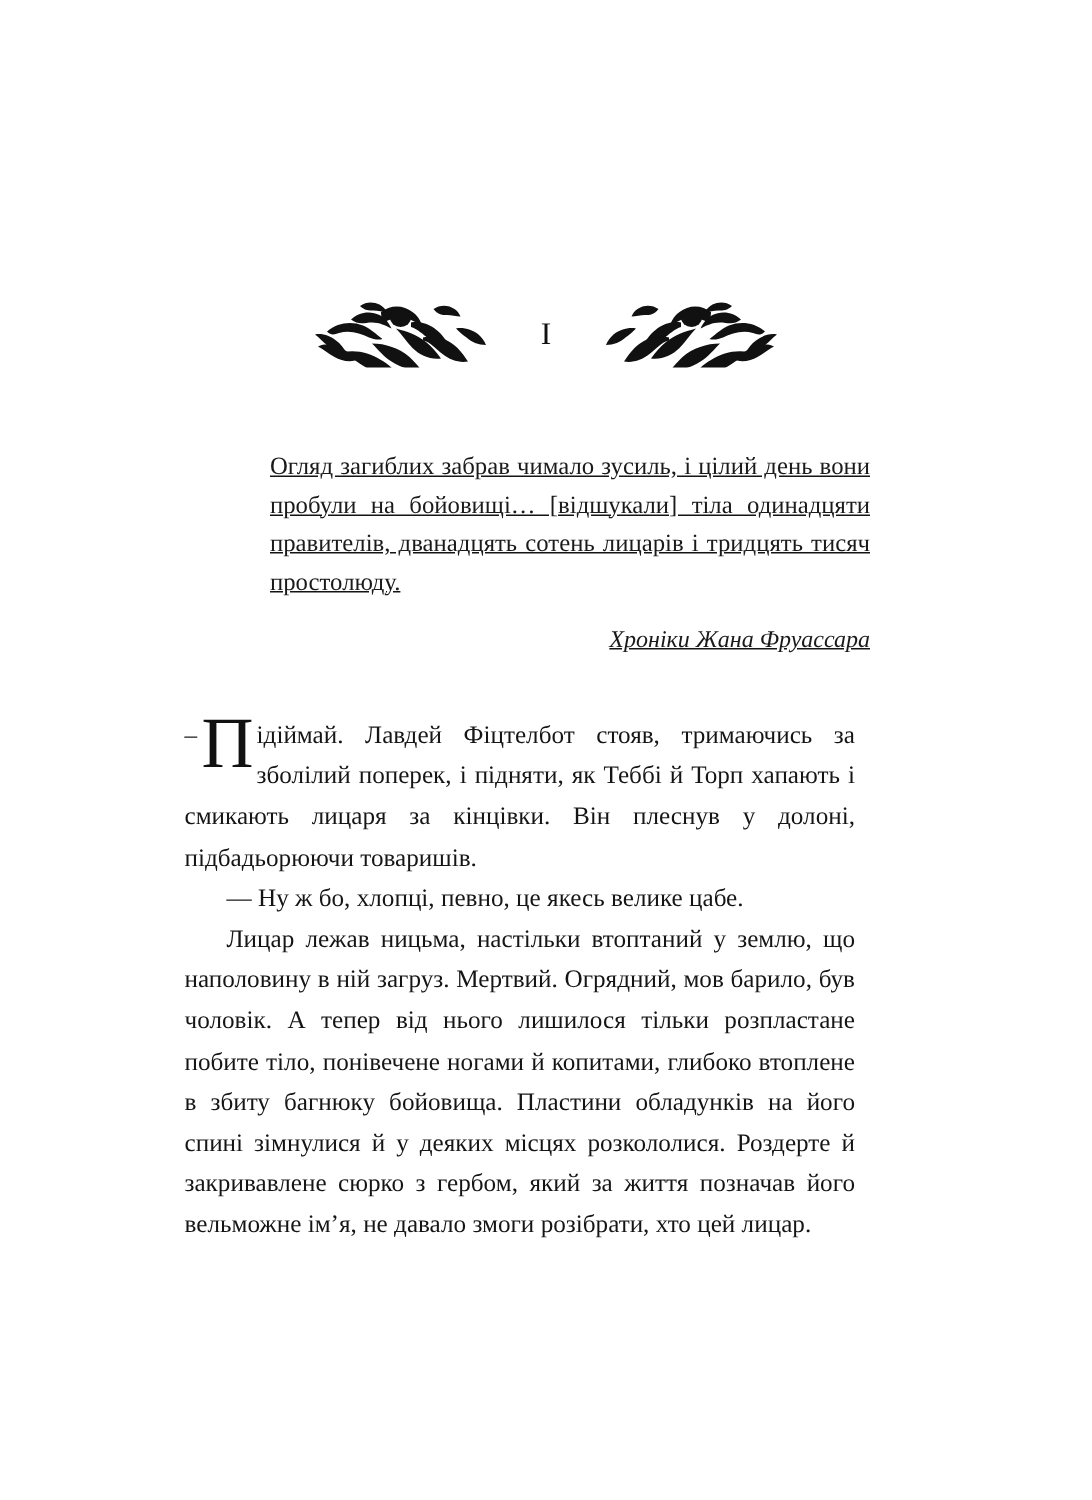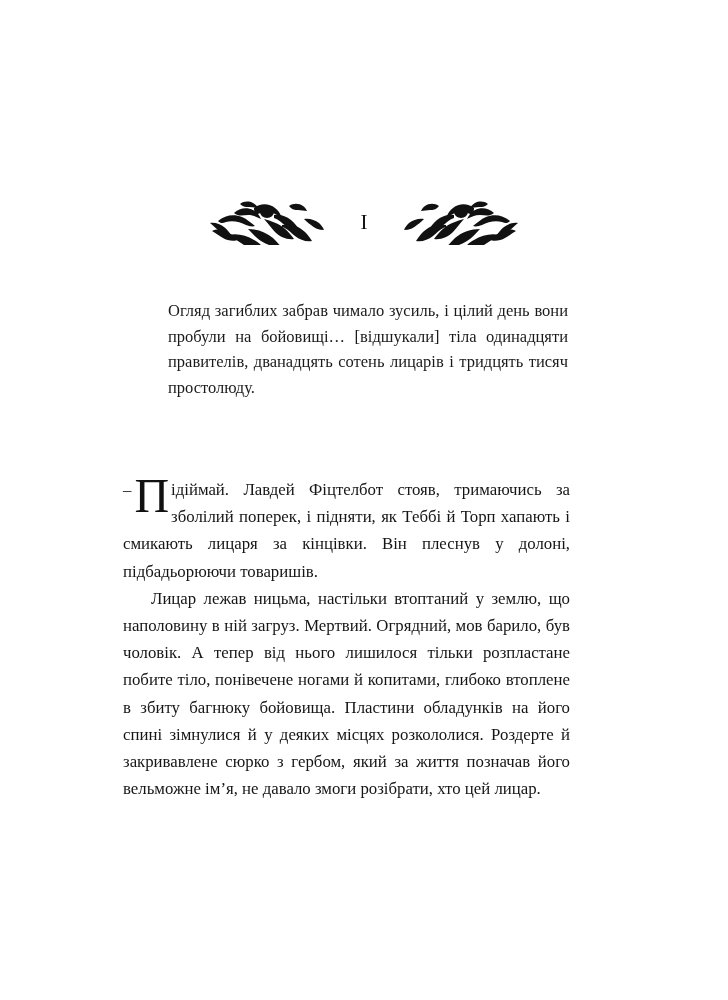--- a/index.html
+++ b/index.html
@@ -41,23 +41,24 @@
     font-family: "Liberation Serif", "DejaVu Serif", serif;
     font-size: 21px;
     line-height: 1;
     color: #111111;
     width: 80px;
     text-align: center;
     letter-spacing: 0;
   }
   .epigraph {
     position: absolute;
-    left: 168px;
+    left: 180px;
     top: 298px;
     width: 400px;
+    text-decoration: underline;
   }
   .epigraph p {
     margin: 0;
     font-size: 16.5px;
     line-height: 25.5px;
     text-align: justify;
     color: #1a1a1a;
   }
   .epigraph .source {
     margin-top: 16px;
@@ -148,22 +149,24 @@
           <path d="M100 20c5-1 11 1 15 4 2 2 4 4 5 7-5 0-10-2-13-5-3-2-5-4-7-6z"></path>
           <path d="M36 5c4-3 9-3 13-1 2 1 4 3 5 5-3 0-6-1-9-1-3 0-6 0-9-3z"></path>
           <path d="M85 7c4-3 10-3 14 0 2 1 3 3 4 5-3 0-6-1-9-1-3 0-6 0-9-4z"></path>
         </g>
       </svg>
     </span>
   </div>
 
   <div class="epigraph">
     <p>Огляд загиблих забрав чимало зусиль, і цілий день вони пробули на бойовищі… [відшукали] тіла одинадцяти правителів, дванадцять сотень лицарів і тридцять тисяч простолюду.</p>
+    <p class="source">Хроніки Жана Фруассара</p>
   </div>
 
   <div class="body-text">
     <p class="first">
       <span class="dash-lead">–</span><span class="dropcap">П</span><span>ідіймай. Лавдей Фіцтелбот стояв, тримаючись за зболілий поперек, і підняти, як Теббі й Торп хапають і смикають лицаря за кінцівки. Він плеснув у долоні, підбадьорюючи товаришів.</span>
     </p>
+    <p>— Ну ж бо, хлопці, певно, це якесь велике цабе.</p>
     <p>Лицар лежав ницьма, настільки втоптаний у землю, що наполовину в ній загруз. Мертвий. Огрядний, мов барило, був чоловік. А тепер від нього лишилося тільки розпластане побите тіло, понівечене ногами й копитами, глибоко втоплене в збиту багнюку бойовища. Пластини обладунків на його спині зімнулися й у деяких місцях розкололися. Роздерте й закривавлене сюрко з гербом, який за життя позначав його вельможне ім’я, не давало змоги розібрати, хто цей лицар.</p>
   </div>
 
 </div>
 
 </body></html>

